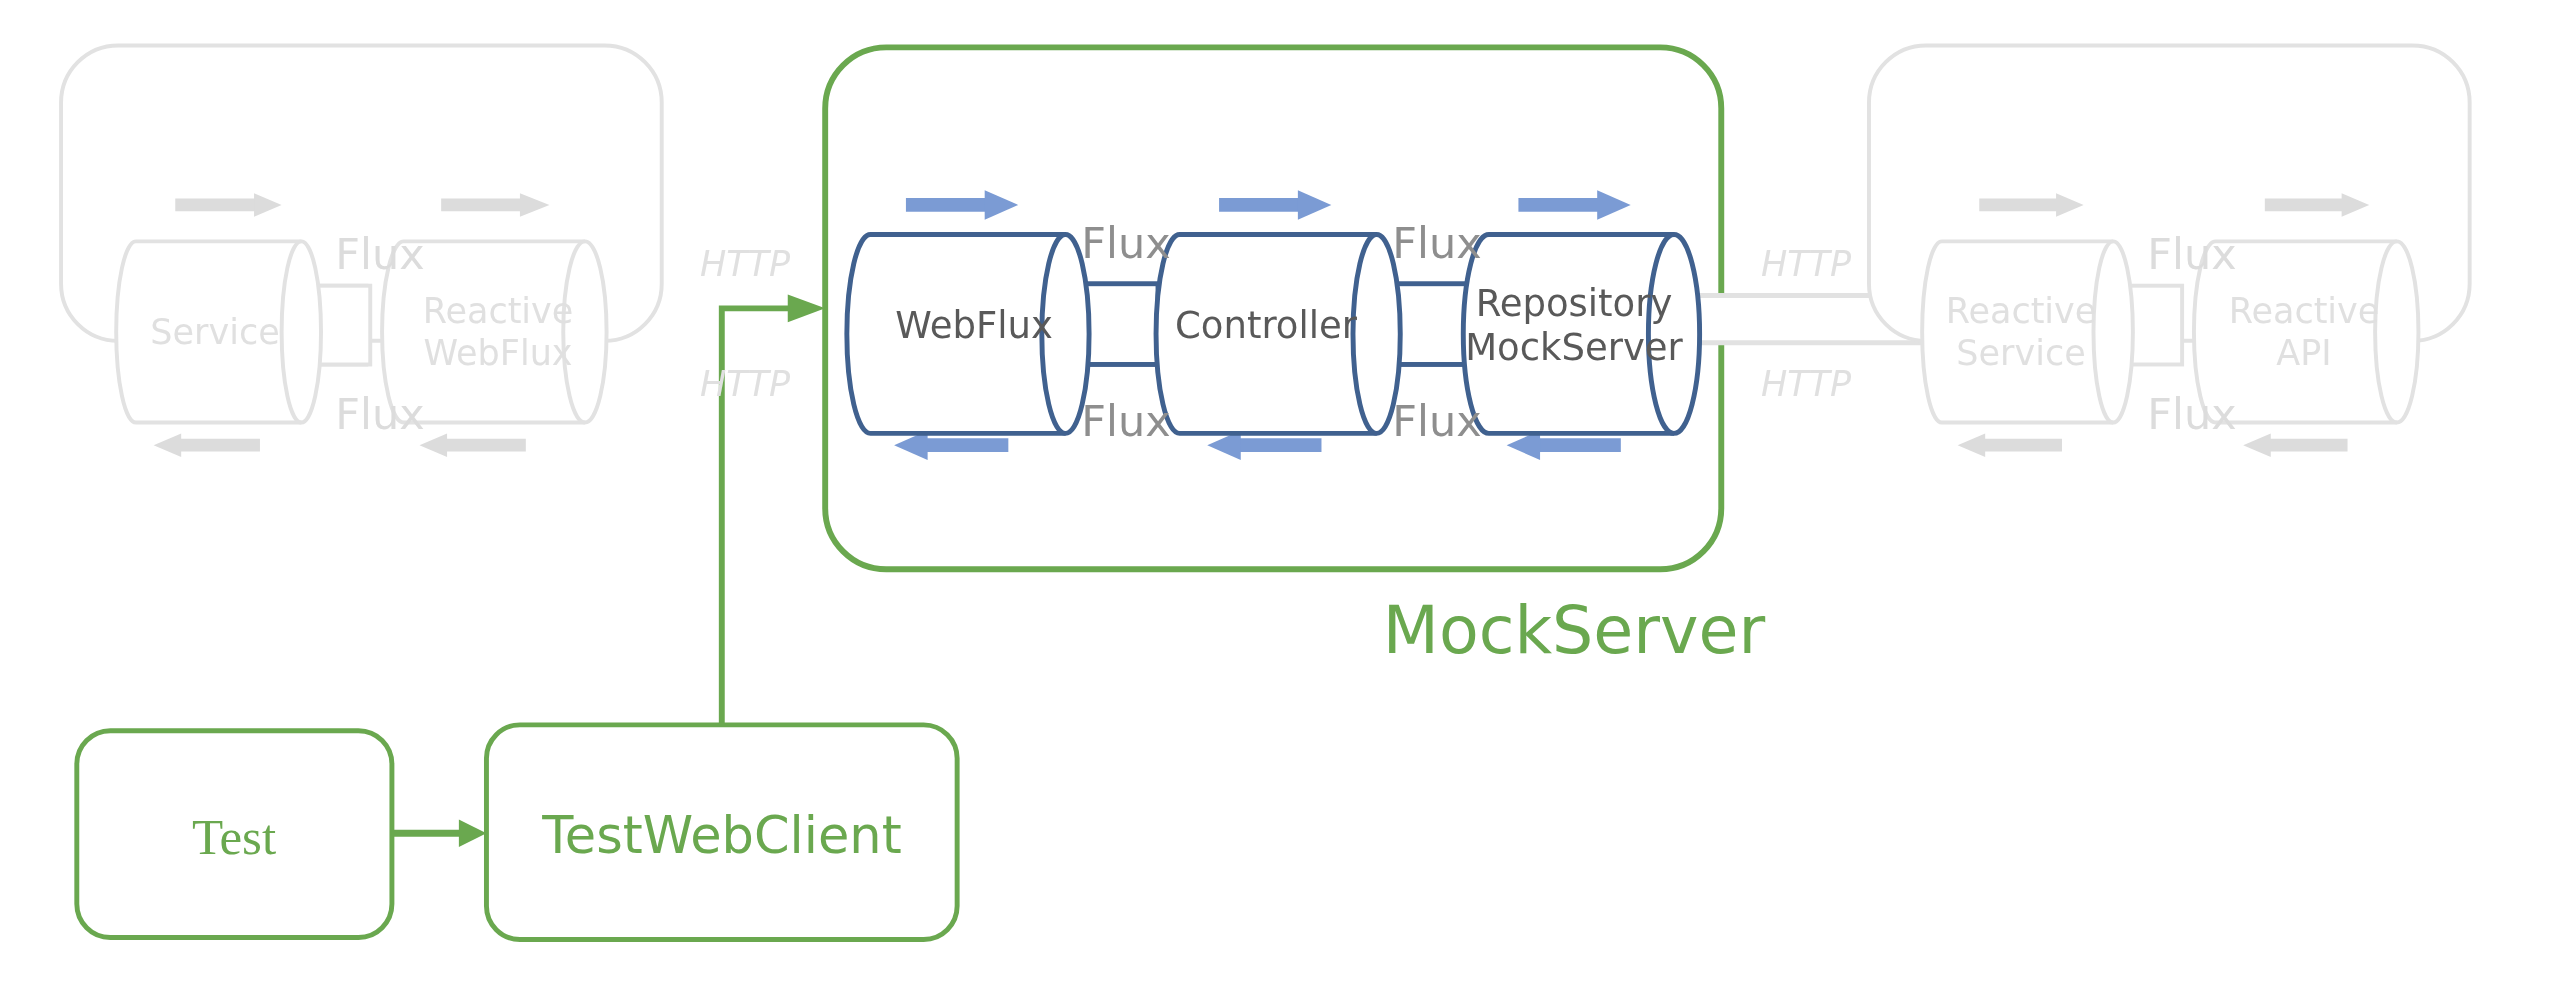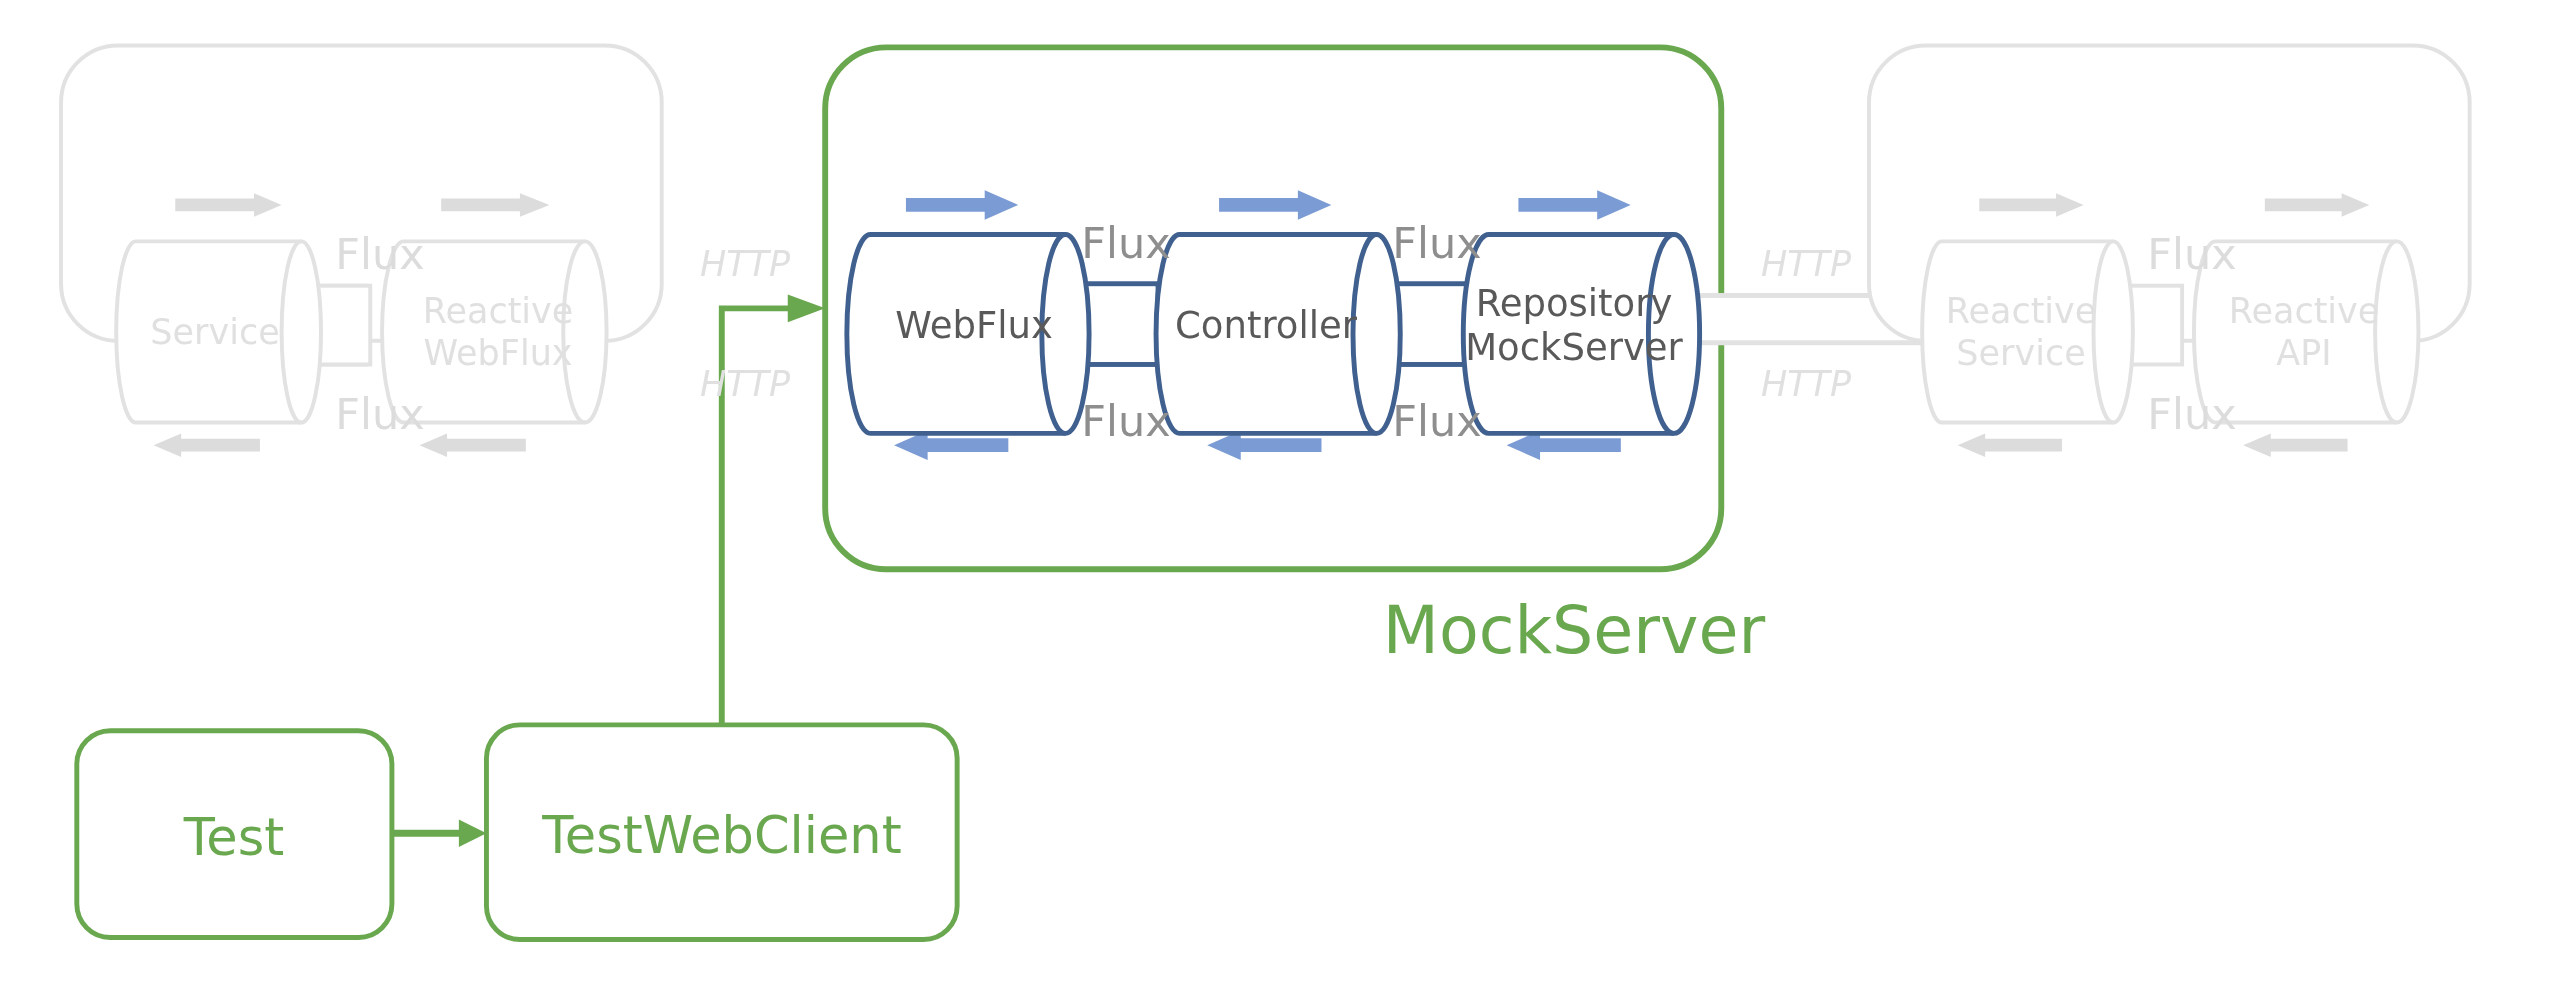--- a/index.html
+++ b/index.html
@@ -195,17 +195,17 @@
 
   <div class="lbl t-center dimcyl" style="left:2021px;top:311px;">Reactive</div>
   <div class="lbl t-center dimcyl" style="left:2021px;top:353px;">Service</div>
 
   <div class="lbl t-center dimcyl" style="left:2304px;top:311px;">Reactive</div>
   <div class="lbl t-center dimcyl" style="left:2304px;top:353px;">API</div>
 
   <div class="lbl t-center fluxlbl dim" style="left:2192px;top:254px;">Flux</div>
   <div class="lbl t-center fluxlbl dim" style="left:2192px;top:414px;">Flux</div>
 
-  <div class="lbl t-center boxlabel" style="left:234px;top:837px;">Test</div>
+  <div class="lbl t-center boxlabel" style="left:234px;top:837px;font-family:Liberation Serif, serif;">Test</div>
   <div class="lbl t-center boxlabel" style="left:722px;top:835px;">TestWebClient</div>
 
 </div>
 
 
 </body></html>

